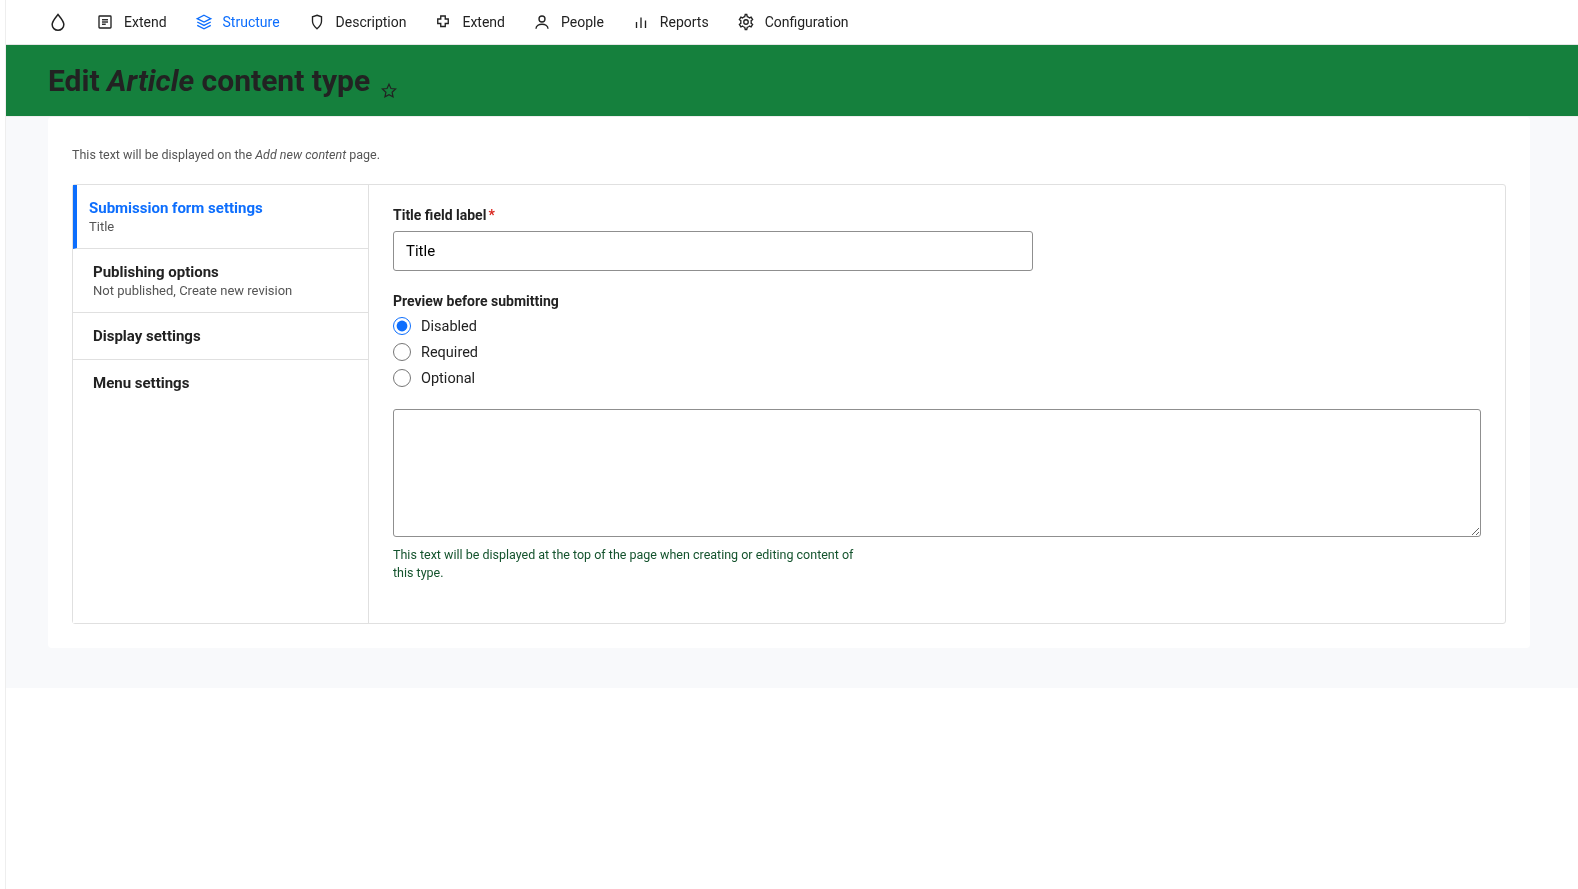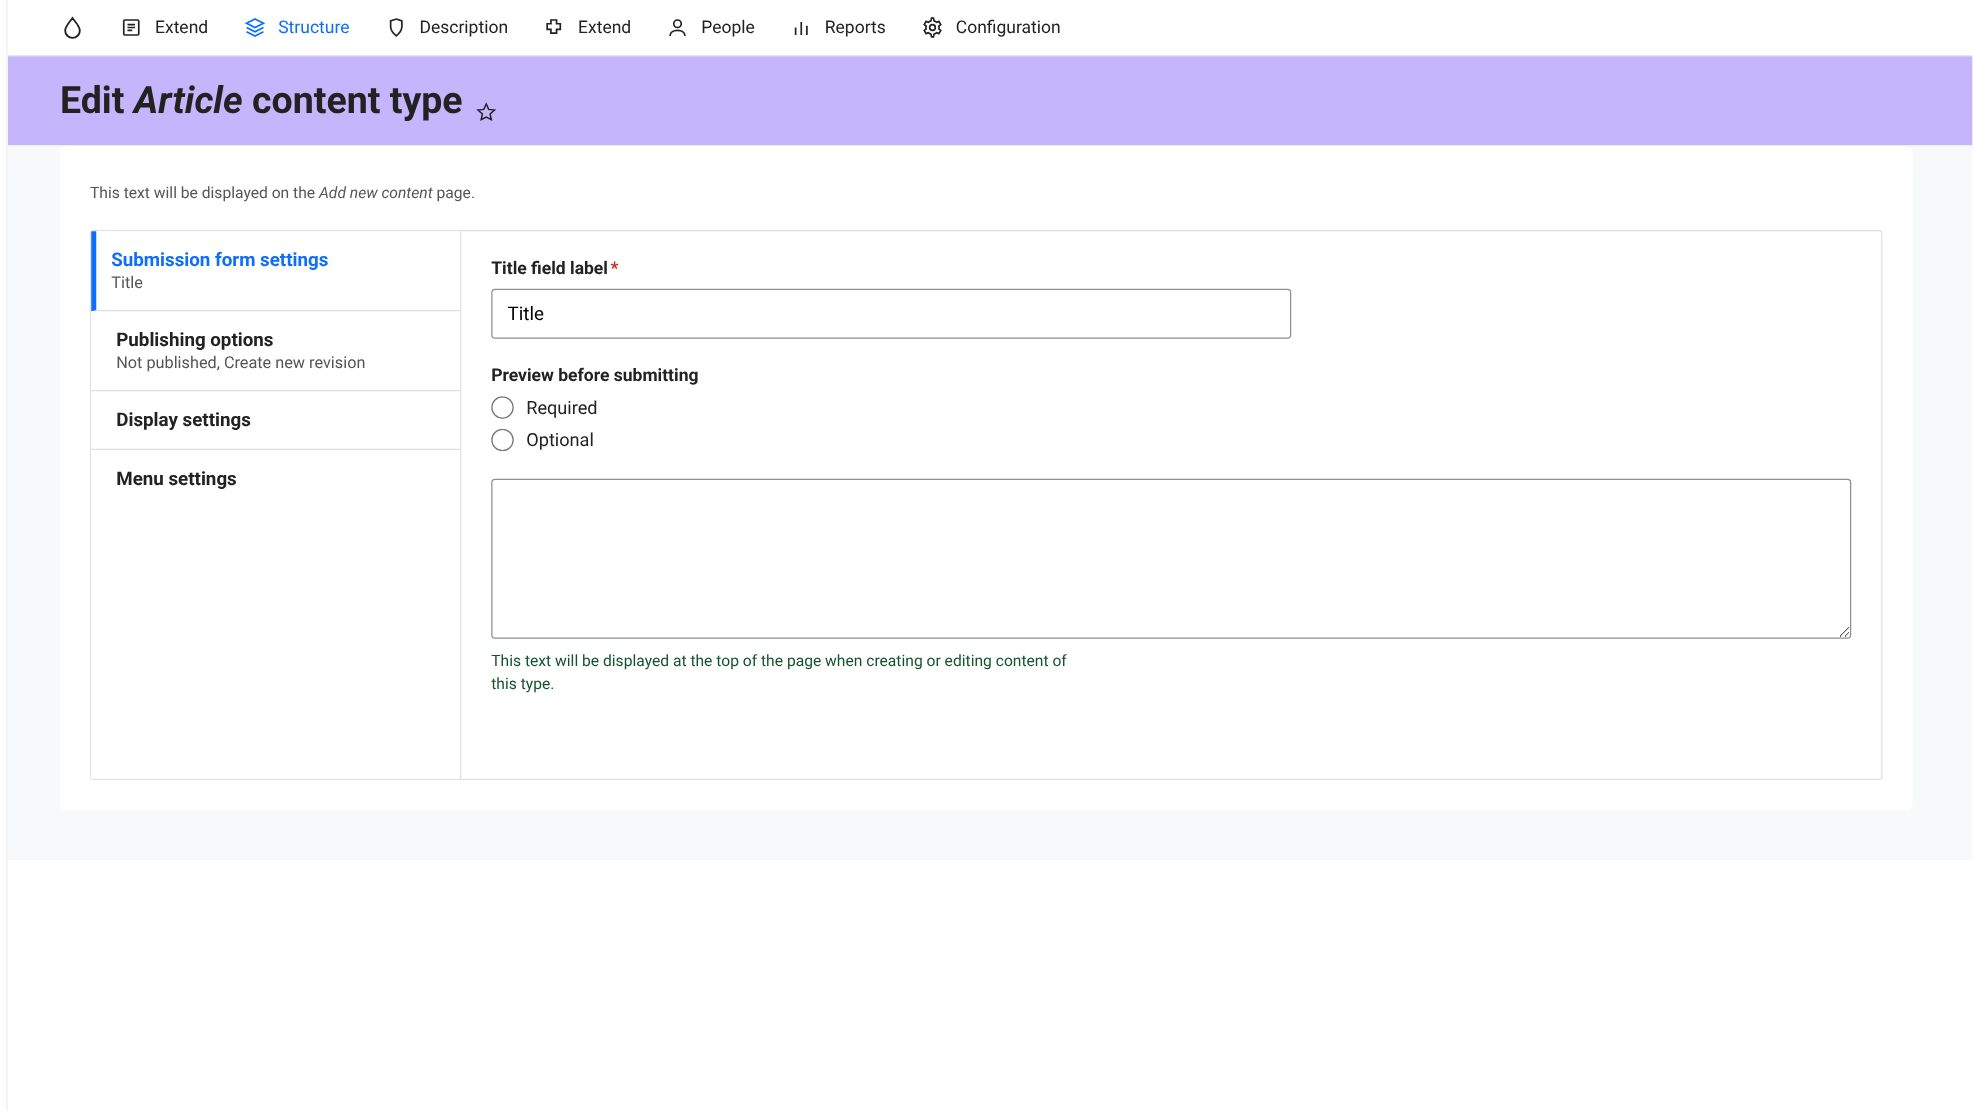--- a/index.html
+++ b/index.html
@@ -36,21 +36,21 @@
   .toolbar-item.active .tb-icon svg path,
   .toolbar-item.active .tb-icon svg rect,
   .toolbar-item.active .tb-icon svg circle,
   .toolbar-item.active .tb-icon svg polyline,
   .toolbar-item.active .tb-icon svg line { stroke: #0d6efd; }
   .tb-icon { width: 18px; height: 18px; display:flex;align-items:center;justify-content:center;}
   .tb-icon svg { width: 18px; height: 18px; }
 
   .page-header {
     padding: 18px 48px 18px 48px;
-    background: #c4b5fd;
+    background: #15803d;
     border-bottom: 1px solid #eee;
   }
   .page-title {
     font-size: 30px;
     font-weight: 700;
     display: flex;
     align-items: center;
     gap: 10px;
   }
   .page-title em { font-style: italic; font-weight: 700; }
@@ -295,20 +295,24 @@
           <label class="field-label">
             <span>Title field label</span><span class="req">*</span>
           </label>
           <input type="text" class="text-field" value="Title" style="">
         </div>
 
         <div class="form-row">
           <div class="field-label">Preview before submitting</div>
           <div class="radio-group">
             <label class="radio-option">
+              <input type="radio" name="preview" checked="" style="">
+              <span>Disabled</span>
+            </label>
+            <label class="radio-option">
               <input type="radio" name="preview" style="">
               <span>Required</span>
             </label>
             <label class="radio-option">
               <input type="radio" name="preview" style="">
               <span>Optional</span>
             </label>
           </div>
         </div>
 

